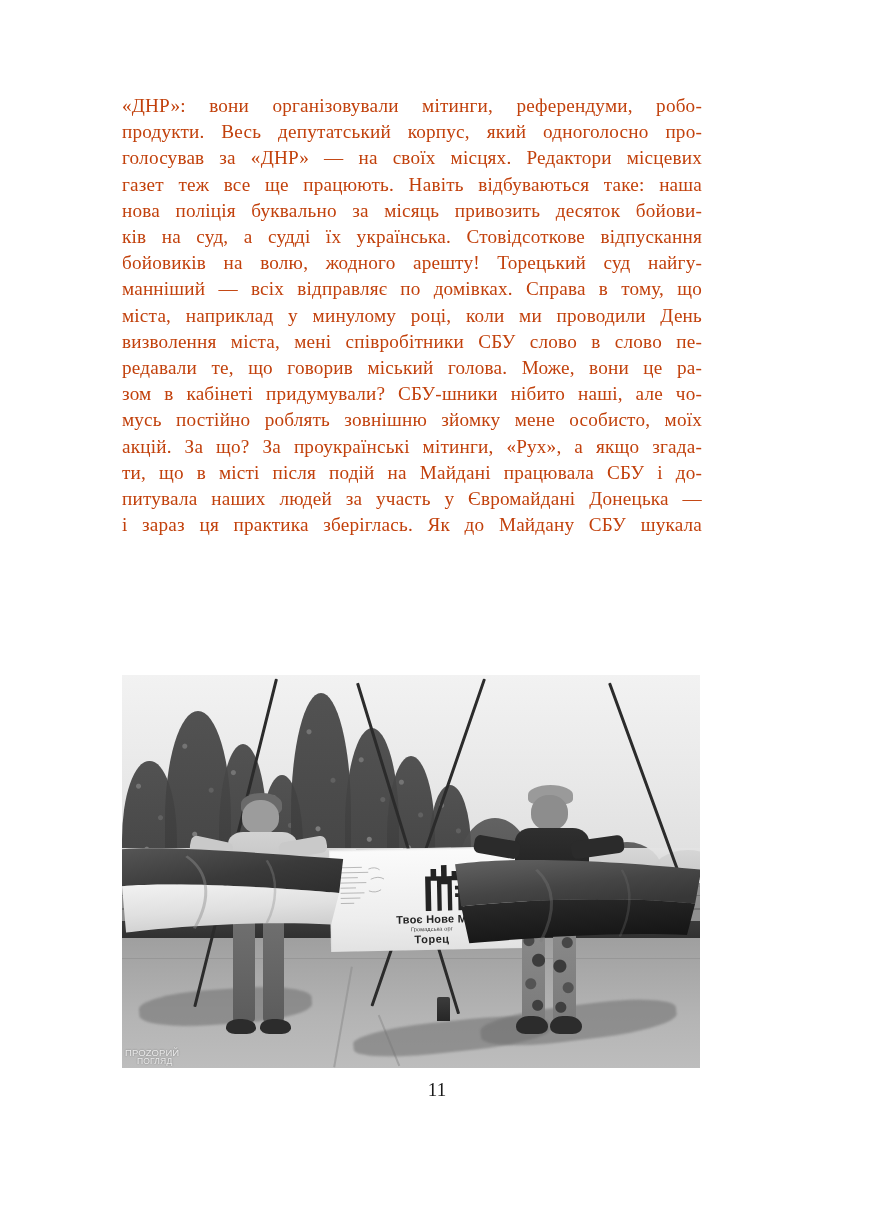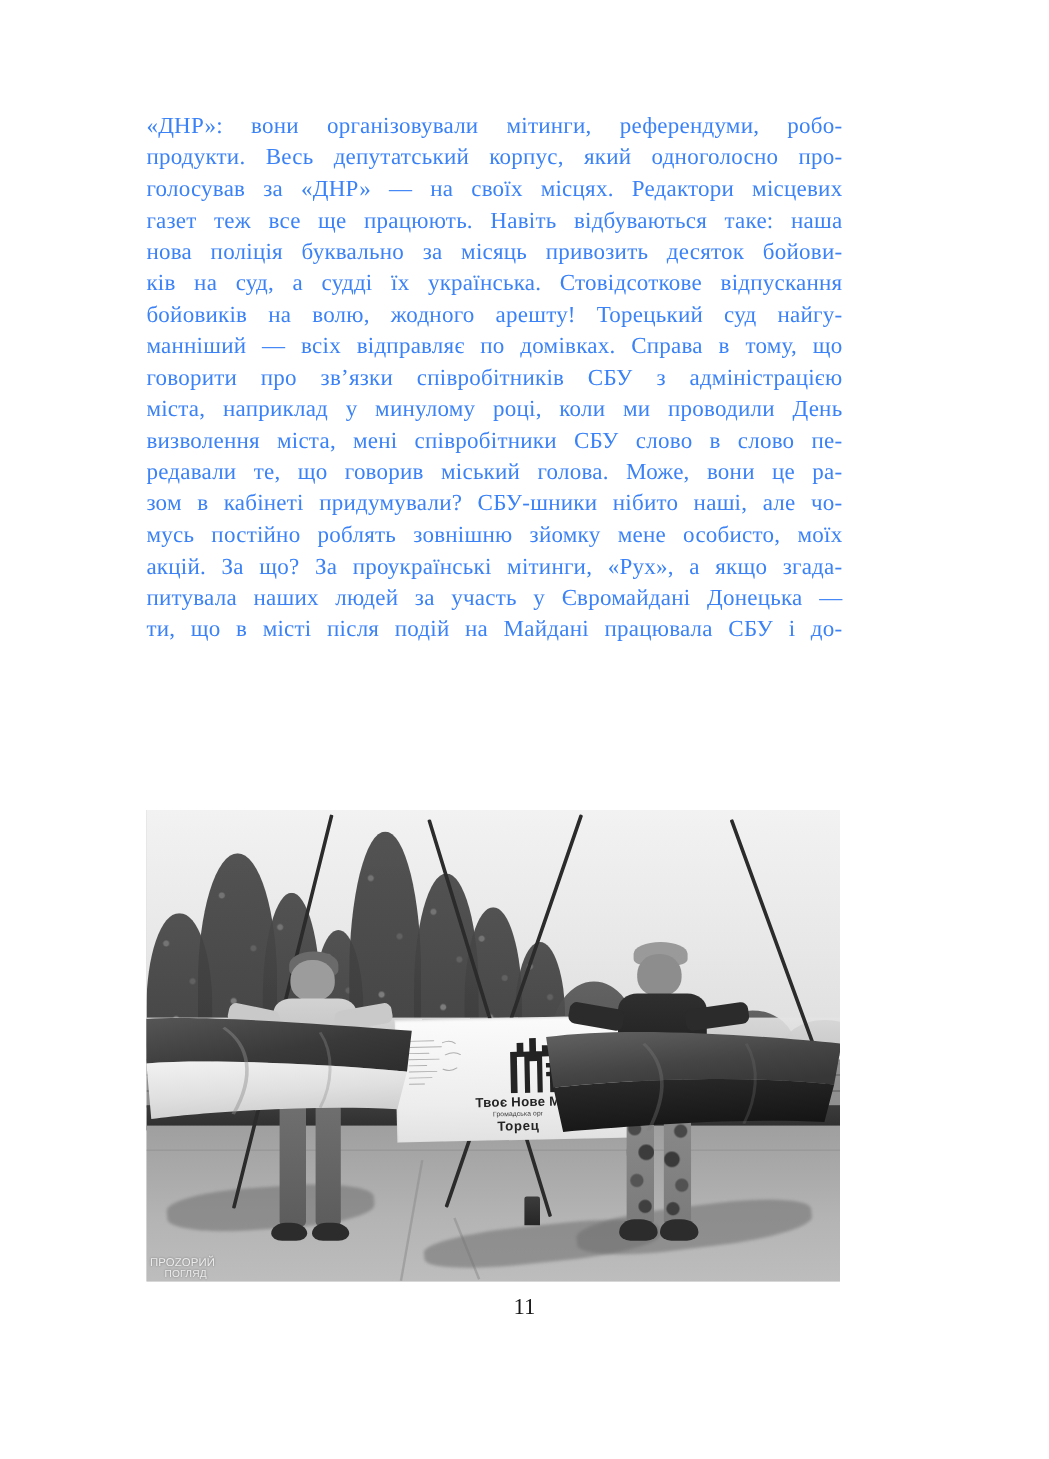--- a/index.html
+++ b/index.html
@@ -27,21 +27,21 @@
   .text-block {
     position: absolute;
     left: 122px;
     top: 93px;
     width: 580px;
     font-size: 19.2px;
     line-height: 26.2px;
     text-align: justify;
     text-justify: inter-word;
     letter-spacing: 0.01em;
-    color: #3b82f6;
+    color: #c2410c;
     -webkit-font-smoothing: antialiased;
   }
   .text-block p {
     margin: 0;
     text-indent: 0;
   }
   .text-line {
     display: block;
     white-space: nowrap;
   }
@@ -304,29 +304,29 @@
   <div class="text-block">
     <p>
       <span class="text-line j">«ДНР»: вони організовували мітинги, референдуми, робо-</span>
       <span class="text-line j">продукти. Весь депутатський корпус, який одноголосно про-</span>
       <span class="text-line j">голосував за «ДНР» — на своїх місцях. Редактори місцевих</span>
       <span class="text-line j">газет теж все ще працюють. Навіть відбуваються таке: наша</span>
       <span class="text-line j">нова поліція буквально за місяць привозить десяток бойови-</span>
       <span class="text-line j">ків на суд, а судді їх українська. Стовідсоткове відпускання</span>
       <span class="text-line j">бойовиків на волю, жодного арешту! Торецький суд найгу-</span>
       <span class="text-line j">манніший — всіх відправляє по домівках. Справа в тому, що</span>
-      <span class="text-line j">говорити про зв’язки співробітників СБУ з адміністрацією</span>
       <span class="text-line j">міста, наприклад у минулому році, коли ми проводили День</span>
       <span class="text-line j">визволення міста, мені співробітники СБУ слово в слово пе-</span>
       <span class="text-line j">редавали те, що говорив міський голова. Може, вони це ра-</span>
       <span class="text-line j">зом в кабінеті придумували? СБУ-шники нібито наші, але чо-</span>
       <span class="text-line j">мусь постійно роблять зовнішню зйомку мене особисто, моїх</span>
       <span class="text-line j">акцій. За що? За проукраїнські мітинги, «Рух», а якщо згада-</span>
+      <span class="text-line j">ти, що в місті після подій на Майдані працювала СБУ і до-</span>
       <span class="text-line j">питувала наших людей за участь у Євромайдані Донецька —</span>
-      <span class="text-line j">ти, що в місті після подій на Майдані працювала СБУ і до-</span>
+      <span class="text-line j">і зараз ця практика зберіглась. Як до Майдану СБУ шукала</span>
     </p>
   </div>
 
   <figure class="photo-figure" style="margin:0">
     <div class="photo">
 
       <div class="sky"></div>
 
       <div class="trees">
         <div class="poplar" style="left:2%;  width:9%;  height:62%;"></div>

